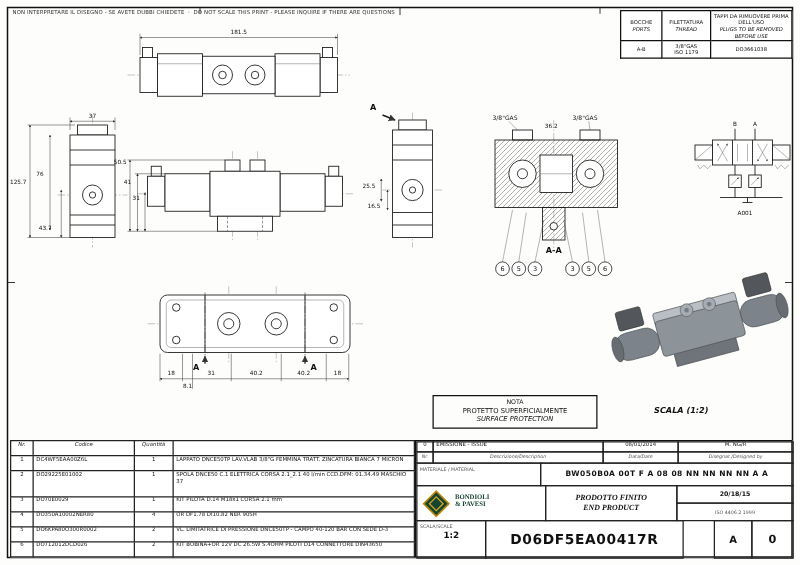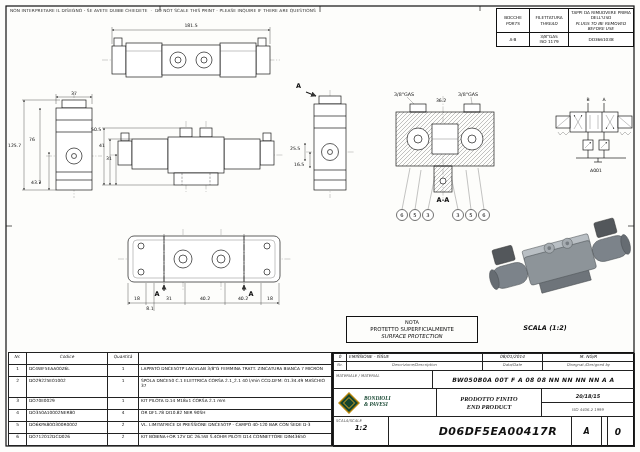--- a/index.html
+++ b/index.html
@@ -36,21 +36,21 @@
 
   .parts{position:absolute;left:8px;top:352px;width:324px;height:94px;border-collapse:collapse;
          font-size:4.3px;color:#111;background:#fff;table-layout:fixed;}
   .parts td{border:.6px solid #222;padding:.5px 2px;vertical-align:top;line-height:1.25;overflow:hidden;}
   .parts .hd td{font-style:italic;text-align:center;color:#222;}
   .parts .c-nr{width:13px;text-align:center;}
   .parts .c-code{width:76px;}
   .parts .c-qty{width:26px;text-align:center;}
 
   .tb{position:absolute;left:332px;top:352px;width:302px;height:94px;background:#fff;border:1px solid #111;box-sizing:border-box;}
-  .tb .cell{position:absolute;border:.6px solid #222;box-sizing:border-box;color:#111;overflow:hidden;font-style:italic;}
+  .tb .cell{position:absolute;border:.6px solid #222;box-sizing:border-box;color:#111;overflow:hidden;}
   .tb .tiny{font-size:3.8px;color:#555;}
   .tb .center{display:flex;align-items:center;justify-content:center;text-align:center;}
   .code-big{font-size:6px;font-weight:bold;letter-spacing:.4px;}
   .product{font-style:italic;font-weight:bold;font-size:6.3px;font-family:"Liberation Serif",serif;line-height:1.2;}
   .dwgnum{font-size:11px;font-weight:bold;letter-spacing:.5px;}
   .company{font-family:"Liberation Serif",serif;font-weight:bold;font-size:5.4px;line-height:1.15;color:#14452f;}
 </style>
 </head>
 <body>
 
@@ -432,18 +432,18 @@
       <div>END PRODUCT</div>
     </div>
   </div>
   <div class="cell center" style="left:208px;top:35px;width:94px;height:15px;font-size:5px;font-weight:bold">20/18/15</div>
   <div class="cell center tiny" style="left:208px;top:49px;width:94px;height:15px">ISO 4406.2 1999</div>
 
   <div class="cell" style="left:0;top:63px;width:56px;height:31px">
     <div class="tiny" style="padding:1px 2px">SCALA/SCALE</div>
     <div style="text-align:center;font-size:7px;font-weight:bold">1:2</div>
   </div>
-  <div class="cell center dwgnum" style="left:55px;top:63px;width:220px;height:31px">D06DF5EA00417R</div>
+  <div class="cell center dwgnum" style="left:55px;top:63px;width:159px;height:31px">D06DF5EA00417R</div>
   <div class="cell center" style="left:238px;top:63px;width:31px;height:31px;font-size:8px;font-weight:bold">A</div>
   <div class="cell center" style="left:268px;top:63px;width:34px;height:31px;font-size:9px;font-weight:bold">0</div>
 </div>
 
 </div>
 
 </body></html>

